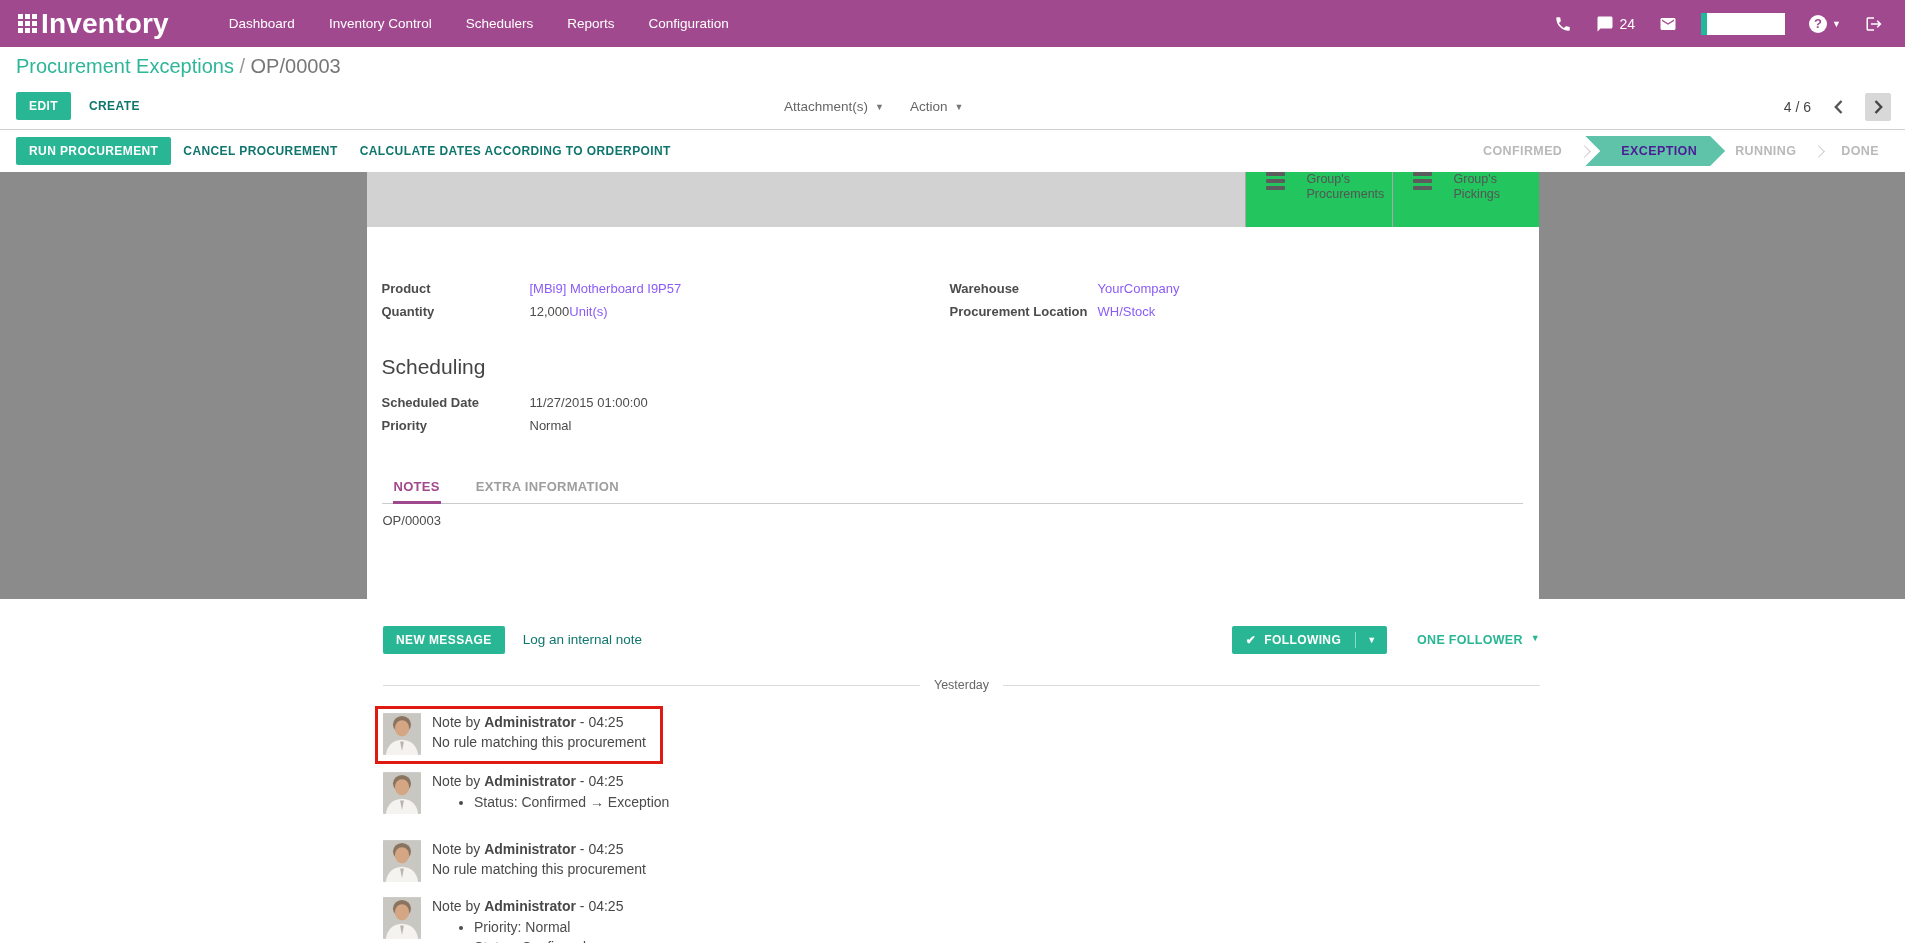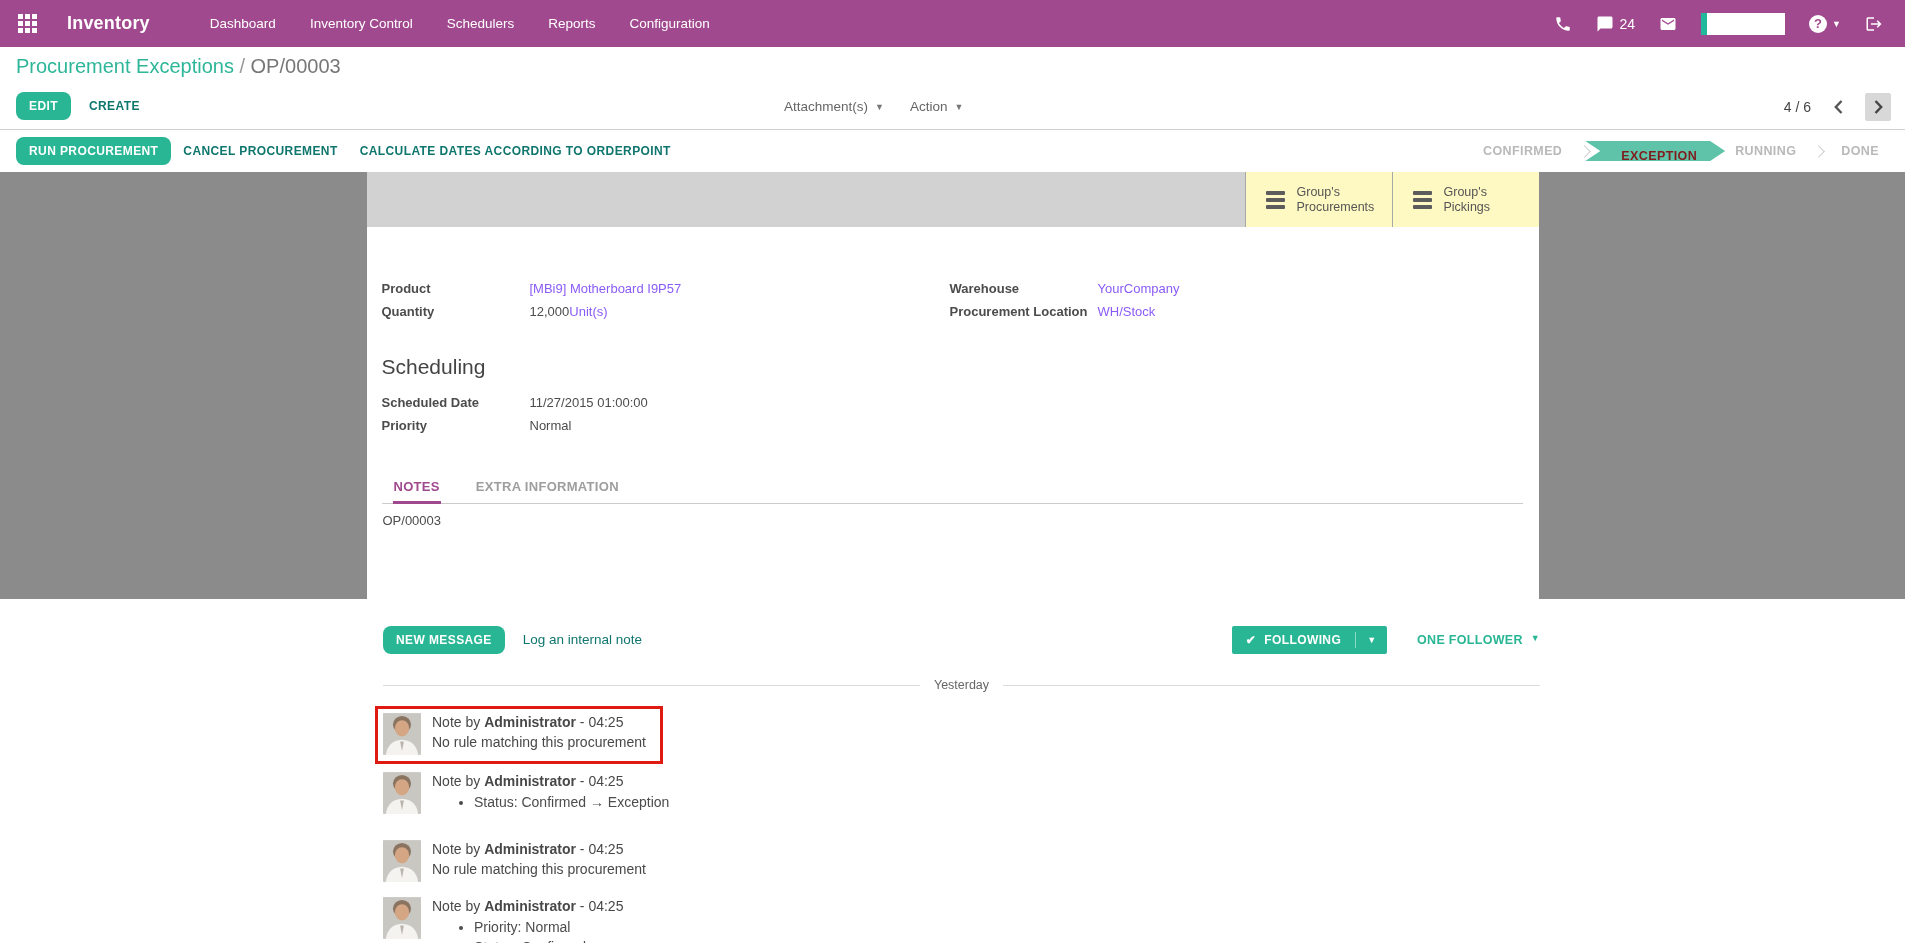--- a/index.html
+++ b/index.html
@@ -4,72 +4,72 @@
 <style>
   * { margin:0; padding:0; box-sizing:border-box; }
   html,body { width:1905px; height:943px; overflow:hidden; background:#fff;
     font-family:"Liberation Sans", sans-serif; color:#4c4c4c; }
 
   
   .navbar { height:47px; background:#a1498e; display:flex; align-items:center; padding:0 22px 0 14px; }
   .apps-grid { display:grid; grid-template-columns:repeat(3,5px); grid-template-rows:repeat(3,5px);
     gap:2px; cursor:pointer; margin:0 4px; }
   .apps-grid span { background:#fff; width:5px; height:5px; }
-  .app-title { color:#fff; font-size:18px; font-weight:bold; margin-left:26px; letter-spacing:.2px; }
+  .app-title { color:#fff; font-size:28px; font-weight:bold; letter-spacing:.2px; }
   .nav-menus { display:flex; margin-left:60px; gap:34px; }
   .nav-menus div { color:#fff; font-size:13.5px; cursor:pointer; }
   .nav-right { margin-left:auto; display:flex; align-items:center; gap:24px; }
   .nav-icon { width:18px; height:18px; fill:#fff; cursor:pointer; display:block; }
   .msg-count { color:#fff; font-size:14px; margin-left:-18px; }
   .nav-chat { display:flex; align-items:center; gap:6px; cursor:pointer; }
   .user-box { width:84px; height:22px; background:#fff; border-left:6px solid #21b89b; cursor:pointer; }
   .help-wrap { display:flex; align-items:center; gap:5px; cursor:pointer; }
   .help-circle { width:18px; height:18px; background:#fff; color:#a1498e; border-radius:50%;
     font-size:13px; font-weight:bold; display:flex; align-items:center; justify-content:center; }
   .caret-white { color:#fff; font-size:9px; }
 
   
   .control-panel { position:relative; height:83px; background:#fff; border-bottom:1px solid #cfcfcf; }
   .breadcrumb { position:absolute; left:16px; top:8px; font-size:20px; }
   .breadcrumb .bc-link { color:#2eb699; cursor:pointer; }
   .breadcrumb .bc-sep { color:#999; }
   .breadcrumb .bc-current { color:#777; }
   .cp-buttons { position:absolute; left:16px; top:45px; display:flex; align-items:center; gap:16px; }
   .btn-primary { background:#28b694; color:#fff; border:none; font-size:12px; font-weight:bold;
-    padding:7px 13px; border-radius:8px; cursor:pointer; letter-spacing:.4px;
+    padding:7px 13px; border-radius:2px; cursor:pointer; letter-spacing:.4px;
     font-family:"Liberation Sans",sans-serif; }
   .btn-link { background:none; border:none; color:#0f766e; font-size:12px; font-weight:bold;
     cursor:pointer; letter-spacing:.4px; font-family:"Liberation Sans",sans-serif; padding:7px 2px; }
   .cp-center { position:absolute; left:784px; top:52px; display:flex; gap:26px;align-items:center; }
   .dd-gray { color:#666; font-size:13.5px; cursor:pointer; display:flex; align-items:center; gap:7px; }
   .caret-gray { color:#777; font-size:9px; }
   .pager { position:absolute; right:14px; top:46px; display:flex; align-items:center; gap:14px; }
   .pager-count { font-size:14px; color:#444; }
   .pager-arrow { cursor:pointer; display:flex; align-items:center; justify-content:center;
     width:26px; height:28px; background:none; border:none; }
   .pager-next { background:#d8d8d8; border-radius:2px; }
 
   
   .status-row { height:42px; background:#fff; display:flex; align-items:center; padding:0 10px 0 16px; }
   .status-left { display:flex; align-items:center; gap:10px; }
   .statusbar { margin-left:auto; display:flex; align-items:center; height:30px; }
   .sb-state { font-size:12.5px; font-weight:bold; letter-spacing:.4px; color:#b9b9b9;
     padding:0 16px; line-height:30px; cursor:pointer; white-space:nowrap; }
-  .sb-state.active { background:#5fc3aa; color:#7f1d1d; height:20px;
+  .sb-state.active { background:#5fc3aa; color:#4c1d95; height:30px;
     clip-path:polygon(0 0, calc(100% - 15px) 0, 100% 50%, calc(100% - 15px) 100%, 0 100%, 15px 50%);
     padding:0 28px 0 36px; margin:12px -6px; }
   .sb-chev { width:9px; height:9px; border-top:1px solid #cccccc; border-right:1px solid #cccccc;
     transform:rotate(45deg); margin:0 2px; }
 
   
   .form-area { height:427px; background:#8b8b8b; }
   .sheet { width:1172px; height:427px; margin:0 auto; background:#fff; position:relative; }
   .sheet-band { height:55px; background:#d2d2d2; display:flex; justify-content:flex-end; }
-  .bb-button { width:147px; background:#fef9c3; border-left:1px solid #a8a8a8; display:flex;
-    align-items:center; gap:12px; padding:0 8px 0 20px; cursor:pointer; }
+  .bb-button { width:147px; background:#22c55e; border-left:1px solid #a8a8a8; display:flex;
+    align-items:flex-start; gap:22px; padding:0 8px 0 20px; cursor:pointer; }
   .bb-icon { display:flex; flex-direction:column; gap:3px; }
   .bb-icon span { width:19px; height:4px; background:#5c5c5c; border-radius:1px; }
   .bb-label { font-size:12.5px; color:#555; line-height:15px; }
   .sheet-body { padding:50px 16px 0 15px; }
   .field-groups { display:flex; }
   .fgroup { width:568px; }
   .frow { display:flex; line-height:23px; font-size:13px; }
   .flabel { width:148px; font-weight:bold; color:#4c4c4c; }
   .fvalue { color:#4c4c4c; }
   .flink { color:#8b5cf6; cursor:pointer; }

